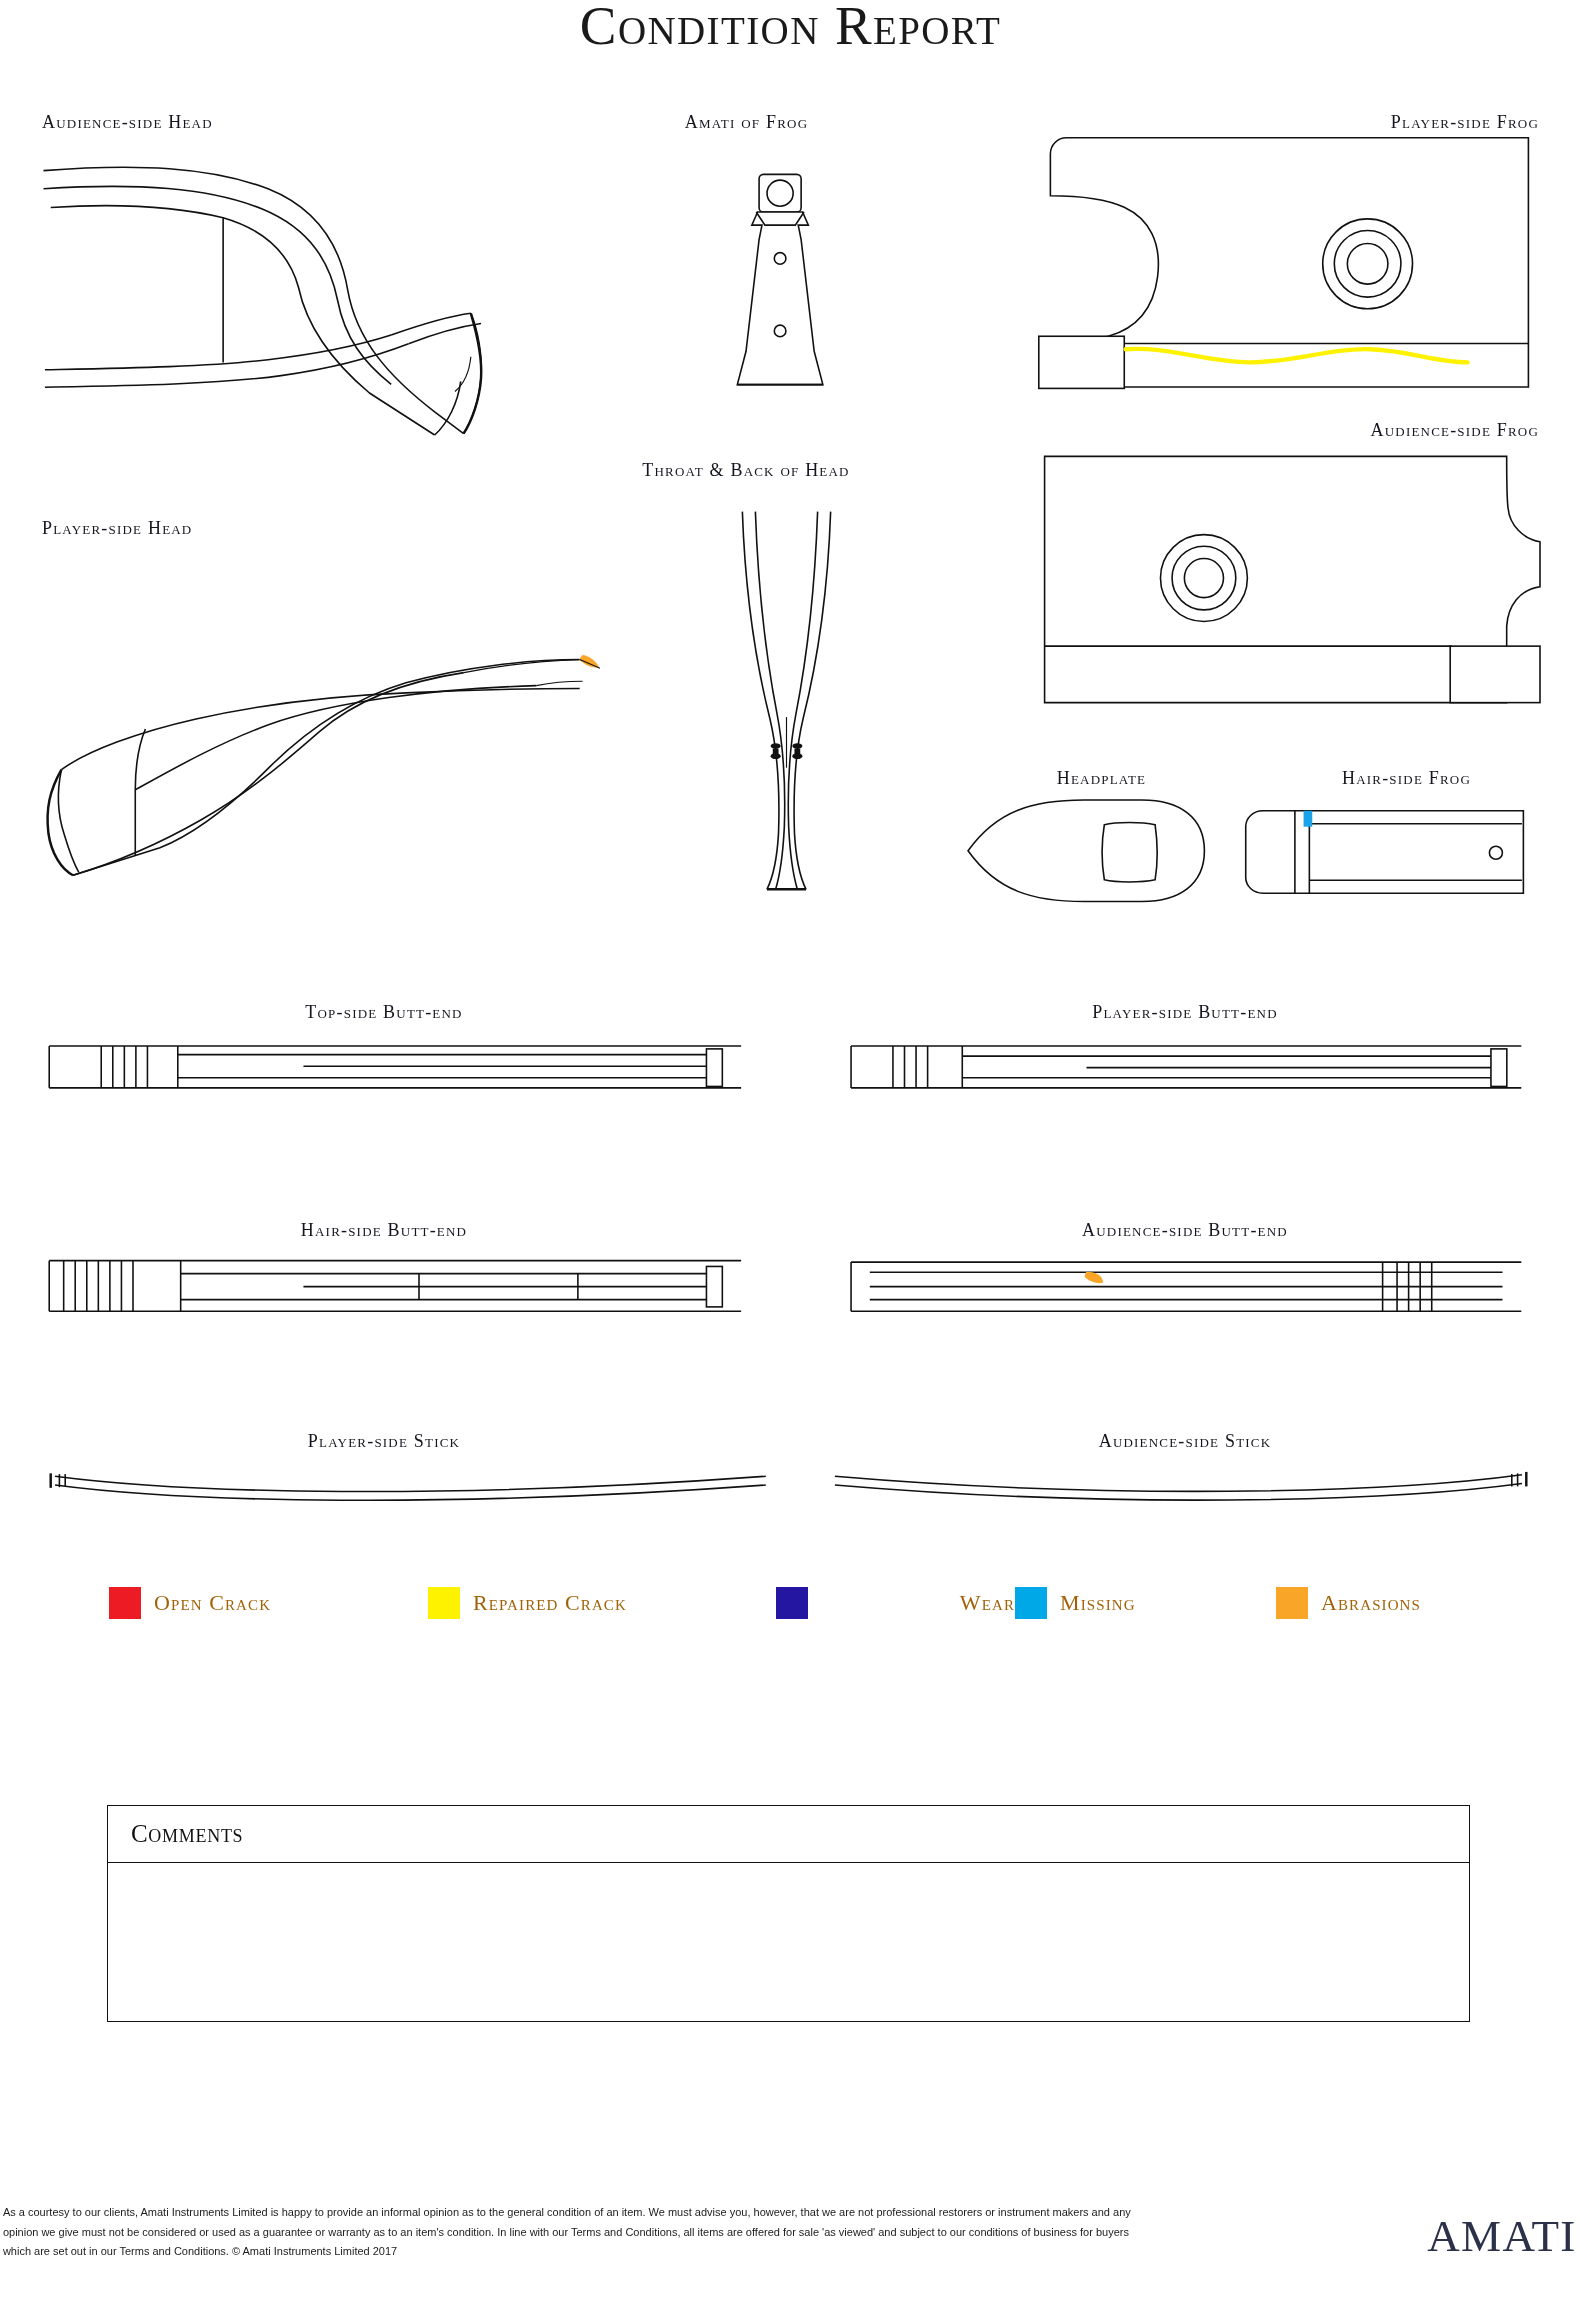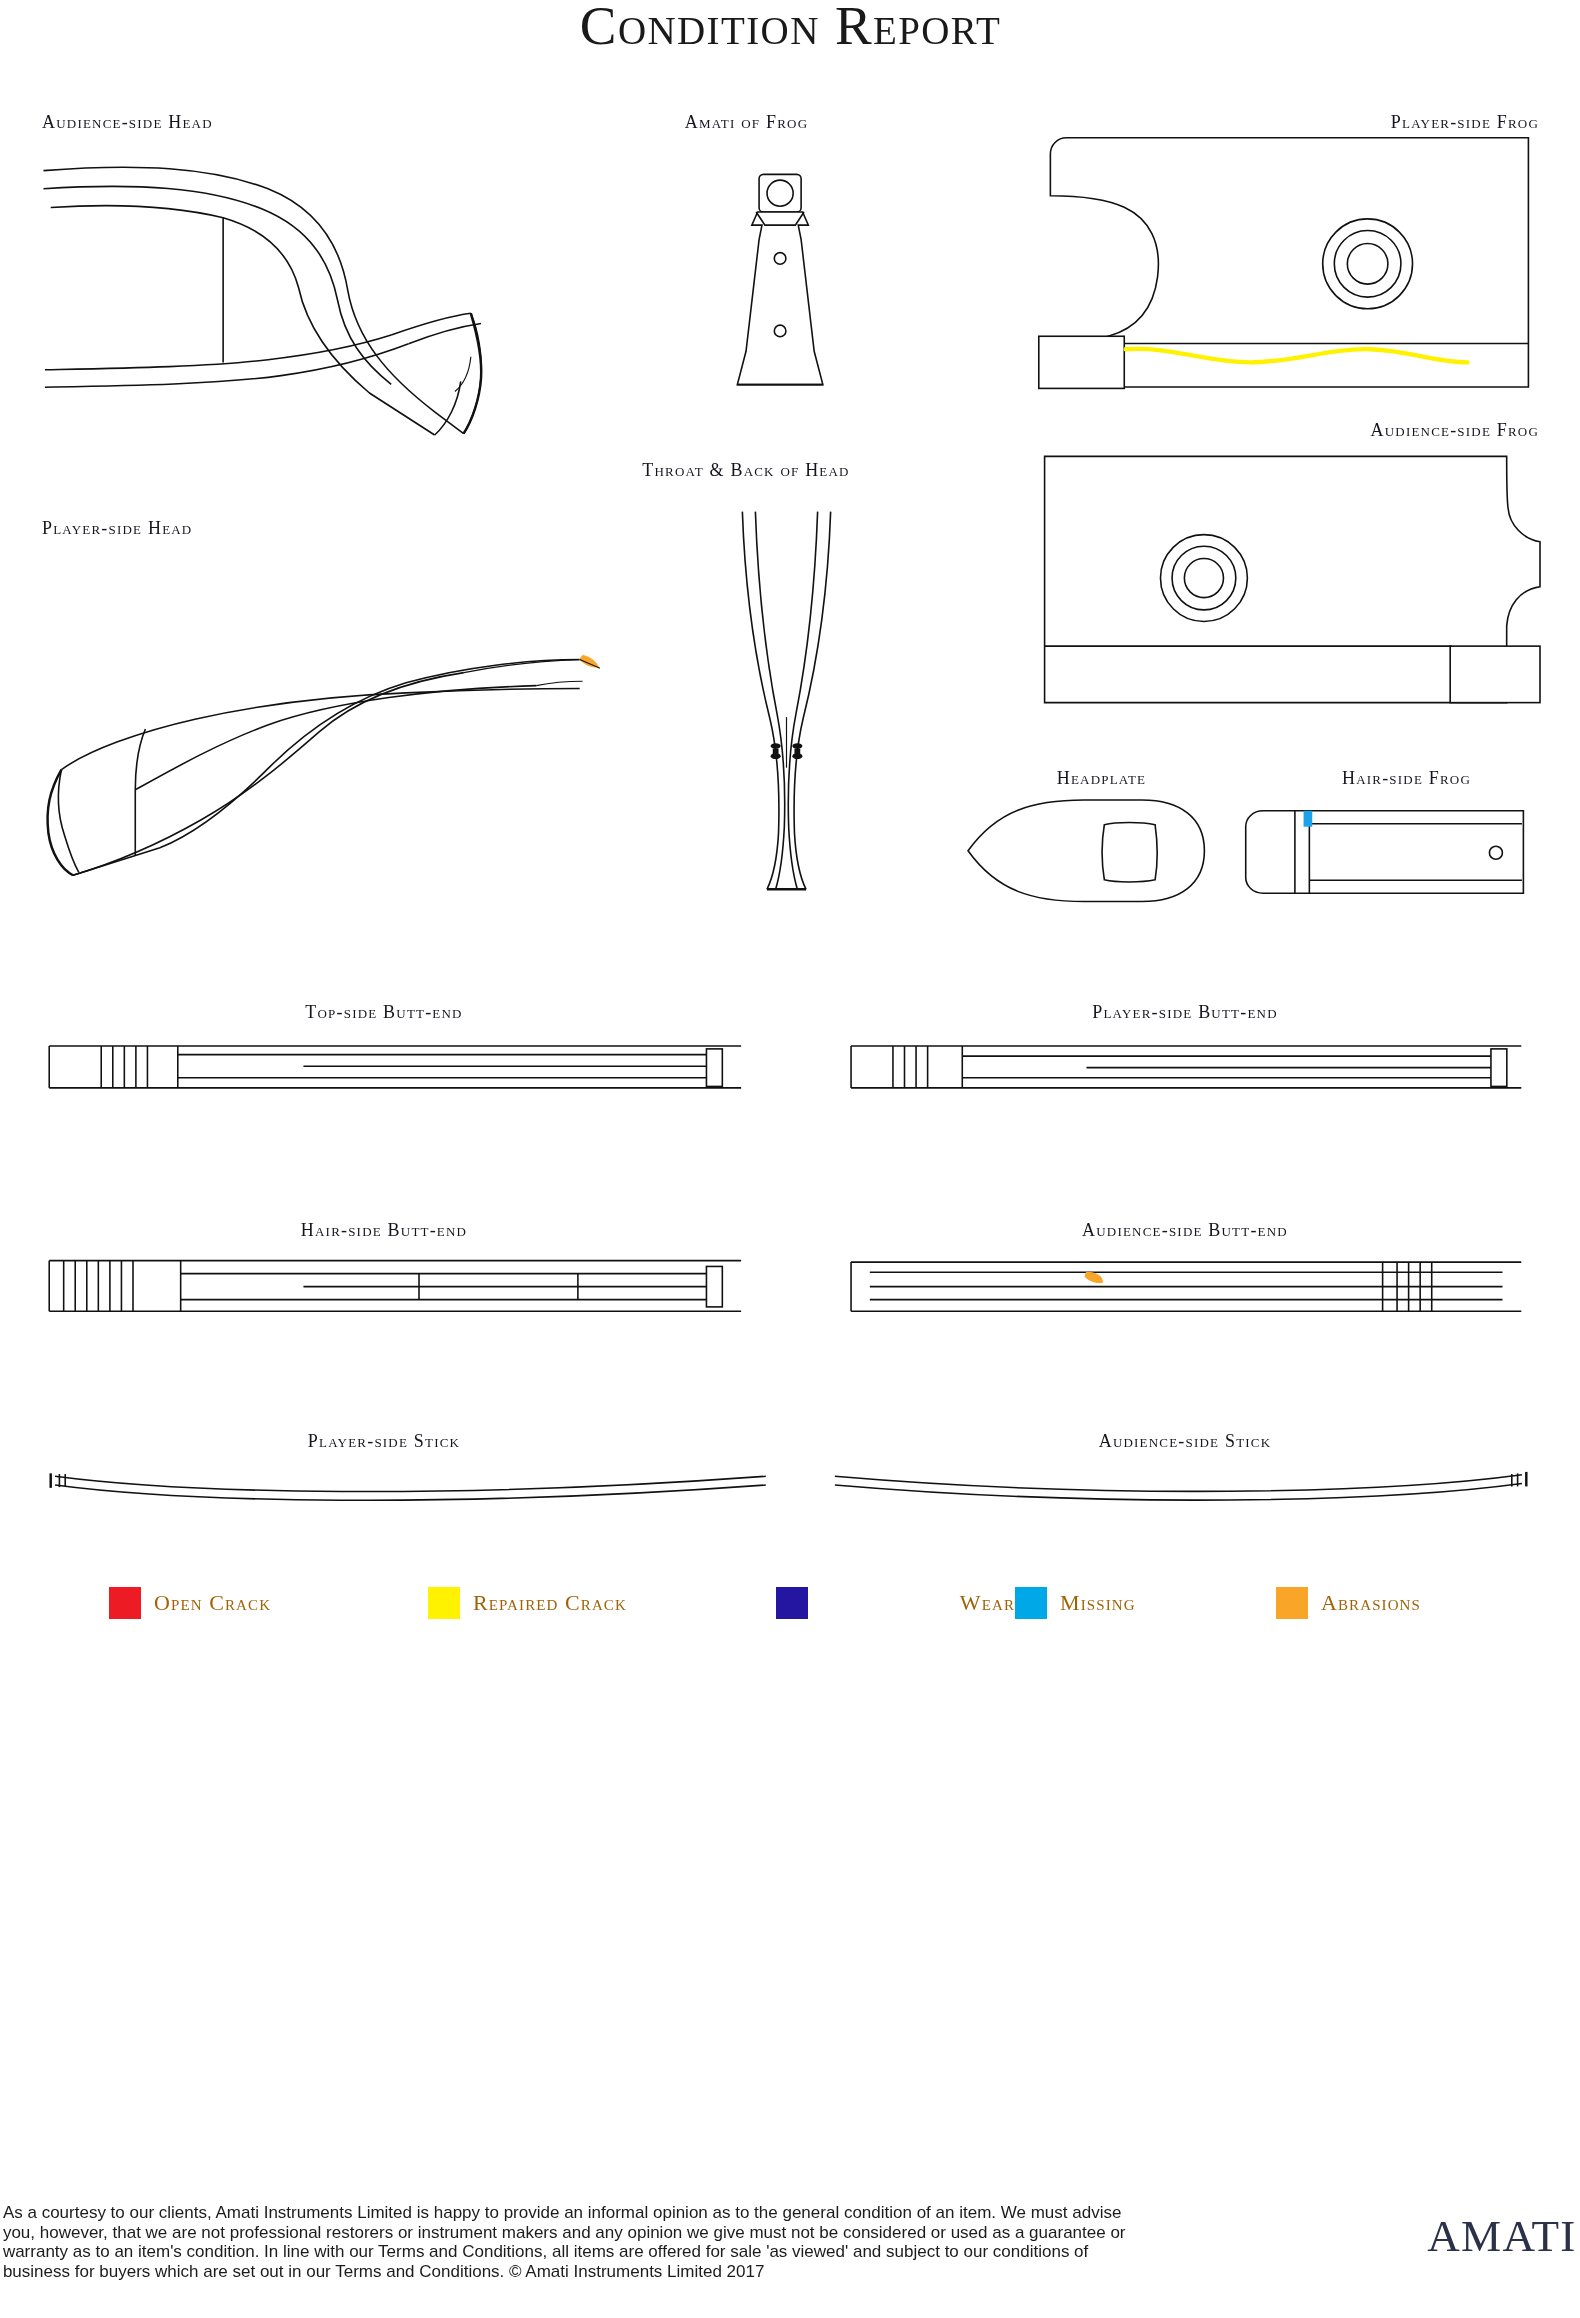--- a/index.html
+++ b/index.html
@@ -112,21 +112,21 @@
   .comments-body {
     height: 159px;
   }
   
   .footer {
     position: absolute;
     left: 2.9px;
     top: 2203px;
     width: 1145px;
     font-family: "Liberation Sans", sans-serif;
-    font-size: 17px;
+    font-size: 11px;
     line-height: 19.6px;
     color: #1c1c1c;
   }
   .brand {
     position: absolute;
     right: 4.3px;
     top: 2214px;
     font-family: "Liberation Serif", serif;
     font-size: 45px;
     letter-spacing: 1.4px;
@@ -380,18 +380,24 @@
         <span class="swatch" style="background:#00a8e8;"></span>
         <span class="legend-label">Missing</span>
       </div>
       <div class="legend-item">
         <span class="swatch" style="background:#f8a528;"></span>
         <span class="legend-label">Abrasions</span>
       </div>
     </div>
   </div>
 
+  <div class="comments">
+    <div class="comments-head">
+      <span>Comments</span>
+    </div>
+    <div class="comments-body"></div>
+  </div>
 
   <div class="footer">As a courtesy to our clients, Amati Instruments Limited is happy to provide an informal opinion as to the general condition of an item. We must advise you, however, that we are not professional restorers or instrument makers and any opinion we give must not be considered or used as a guarantee or warranty as to an item's condition. In line with our Terms and Conditions, all items are offered for sale 'as viewed' and subject to our conditions of business for buyers which are set out in our Terms and Conditions. © Amati Instruments Limited 2017</div>
   <div class="brand">AMATI</div>
 
 </div>
 
 
 </body></html>

